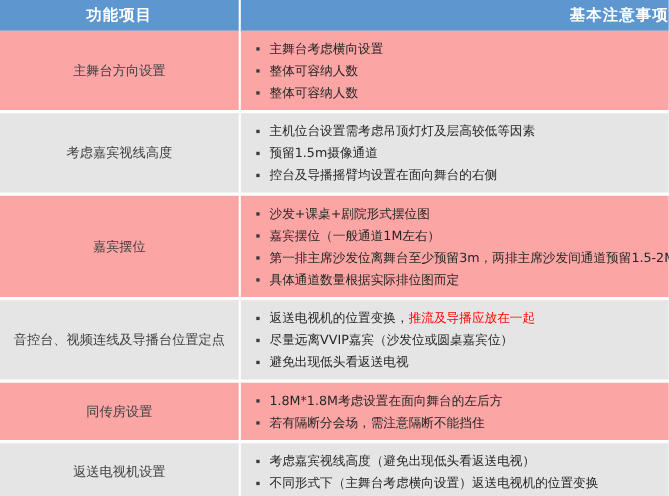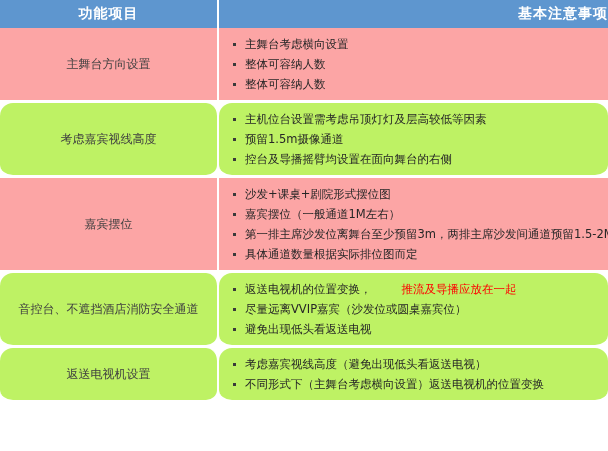--- a/index.html
+++ b/index.html
@@ -44,21 +44,21 @@
   
   tbody td{
     padding:0;
     border:0;
     vertical-align:middle;
     border-right:2px solid #ffffff;
     border-bottom:3px solid #ffffff;
   }
   tbody td:last-child{border-right:0;}
   tbody tr.band-a td{background:#fca5a5;}
-  tbody tr.band-b td{background:#bef264;border-radius:13px;}
+  tbody tr.band-b td{background:#e5e5e5;}
 
   .item-cell{
     text-align:center;
     color:#404040;
     font-size:12px;
     padding:6px 4px;
     line-height:18px;
     margin-left:16px;
   }
   .notes-cell{
@@ -75,21 +75,21 @@
     color:#262626;
     white-space:nowrap;
   }
   ul.notes li::before{
     content:"";
     position:absolute;
     left:4px;top:9px;
     width:3px;height:3px;
     background:#3a3a3a;
   }
-  .hl{color:#FF0000;margin-left:30px;}
+  .hl{color:#FF0000;}
   .tail-gap{height:14px;background:#ffffff;}
 </style>
 </head>
 <body>
 
 <div class="table-wrap">
   <table class="matrix">
     <colgroup>
       <col class="c-item">
       <col class="c-notes">
@@ -126,26 +126,35 @@
           <td class="notes-cell">
             <ul class="notes">
               <li><span>沙发+课桌+剧院形式摆位图</span></li>
               <li><span>嘉宾摆位（一般通道1M左右）</span></li>
               <li><span>第一排主席沙发位离舞台至少预留3m，两排主席沙发间通道预留1.5-2M</span></li>
               <li><span>具体通道数量根据实际排位图而定</span></li>
             </ul>
           </td>
         </tr>
         <tr class="band-b">
-          <td class="item-cell">音控台、不遮挡酒店消防安全通道</td>
+          <td class="item-cell">音控台、视频连线及导播台位置定点</td>
           <td class="notes-cell">
             <ul class="notes">
               <li><span>返送电视机的位置变换，</span><span class="hl">推流及导播应放在一起</span></li>
               <li><span>尽量远离VVIP嘉宾（沙发位或圆桌嘉宾位）</span></li>
               <li><span>避免出现低头看返送电视</span></li>
+            </ul>
+          </td>
+        </tr>
+        <tr class="band-a">
+          <td class="item-cell">同传房设置</td>
+          <td class="notes-cell">
+            <ul class="notes">
+              <li><span>1.8M*1.8M考虑设置在面向舞台的左后方</span></li>
+              <li><span>若有隔断分会场，需注意隔断不能挡住</span></li>
             </ul>
           </td>
         </tr>
         <tr class="band-b">
           <td class="item-cell">返送电视机设置</td>
           <td class="notes-cell">
             <ul class="notes">
               <li><span>考虑嘉宾视线高度（避免出现低头看返送电视）</span></li>
               <li><span>不同形式下（主舞台考虑横向设置）返送电视机的位置变换</span></li>
             </ul>

